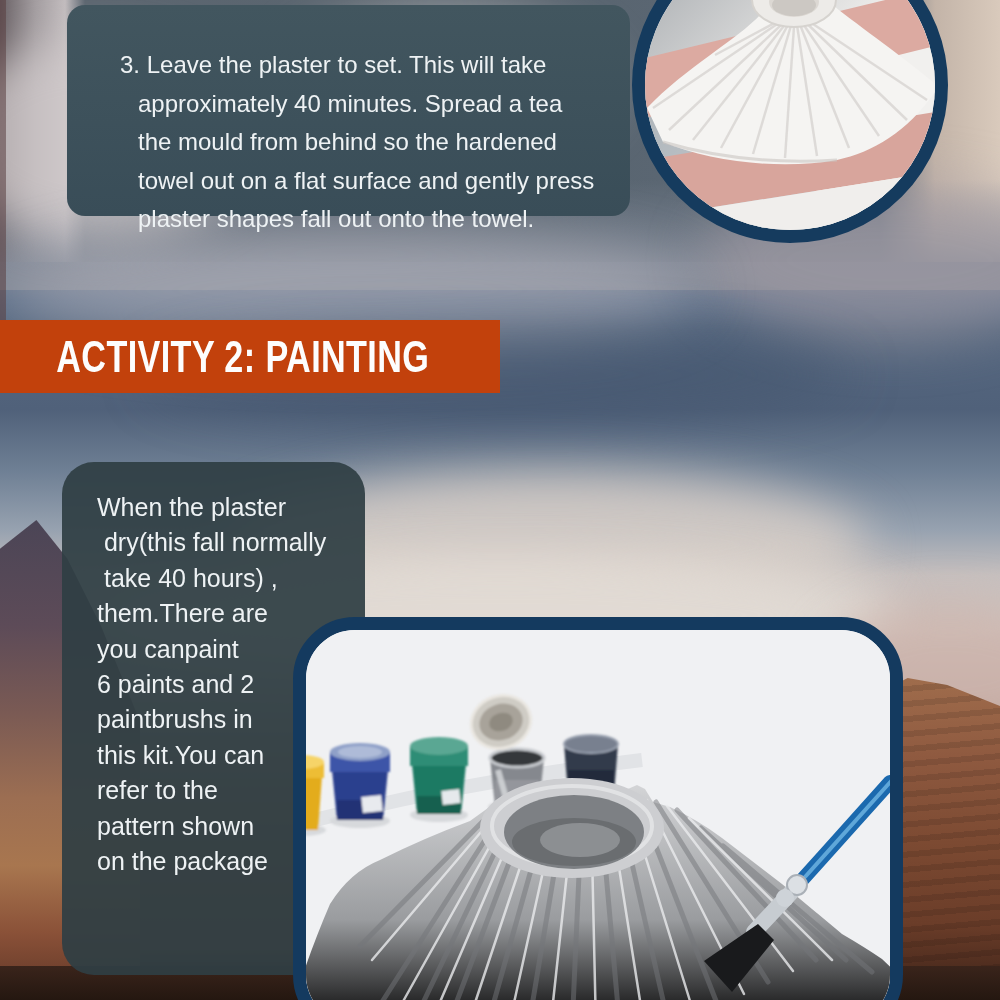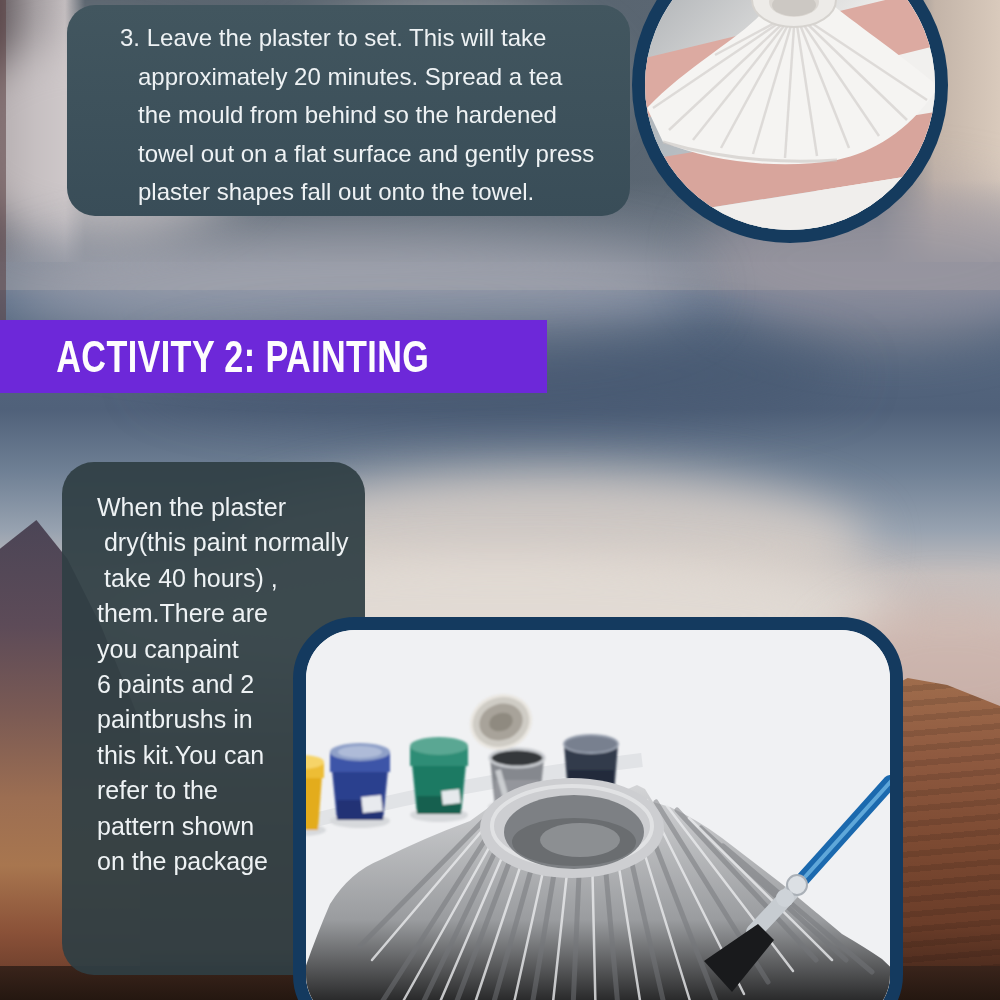--- a/index.html
+++ b/index.html
@@ -36,32 +36,32 @@
     clip-path:polygon(0 14%,30% 8%,60% 10%,100% 16%,100% 100%,0 100%);
     background:
       repeating-linear-gradient(-5deg,rgba(0,0,0,.10) 0 6px,rgba(255,255,255,0) 6px 15px),
       linear-gradient(180deg,#a57350 0%,#8f5a40 30%,#7c4a32 55%,#6b3d29 78%,#4a2a1d 93%,#352016 100%);}
   .bottom-strip{left:0;top:966px;width:1000px;height:34px;
     background:linear-gradient(180deg,#3a241b,#241710);}
   .edge-strip{left:0;top:0;width:6px;height:330px;background:rgba(90,62,64,.55);}
 
   
   .panel{box-sizing:border-box;color:#eef2f4;}
-  .step3{left:67px;top:5px;width:563px;height:211px;border-radius:28px;
+  .step3{left:67px;top:5px;width:563px;height:211px;border-radius:18px;
     background:linear-gradient(180deg,#42565f,#394d58);
-    padding:14px 20px 0 53px;font-size:24px;line-height:38.5px;}
+    padding:41px 20px 0 53px;font-size:24px;line-height:38.5px;}
   .step3 .p-line{white-space:pre;}
   .step3 .ind{padding-left:18px;}
   .painting{left:62px;top:462px;width:303px;height:513px;border-radius:32px;
     background:rgba(47,62,68,.93);
     padding:28px 10px 16px 35px;font-size:25px;line-height:35.4px;}
   .painting .p-line{white-space:pre;}
 
   
-  .banner{left:0;top:320px;width:547px;height:73px;background:#6d28d9;
+  .banner{left:0;top:320px;width:500px;height:73px;background:#c2410c;
     display:flex;align-items:center;}
   .banner-text{display:inline-block;color:#fdfdfd;font-weight:bold;font-size:45px;
     letter-spacing:.5px;transform:scaleX(.76);transform-origin:left center;
     padding-left:74px;white-space:nowrap;}
 
   
   .circle-photo{left:632px;top:-73px;width:316px;height:316px;border-radius:50%;
     border:13px solid #153b5e;background:#f1f0ee;overflow:hidden;box-sizing:border-box;}
   .circle-photo svg{display:block;width:290px;height:290px;}
   .card-photo{left:293px;top:617px;width:610px;height:420px;border-radius:62px;
@@ -84,33 +84,33 @@
   <div class="abs cloud c5"></div>
   <div class="abs cloud c6"></div>
   <div class="abs cloud c7"></div>
   <div class="abs mtn-left"></div>
   <div class="abs mtn-right"></div>
   <div class="abs bottom-strip"></div>
   <div class="abs edge-strip"></div>
 
   <div class="abs panel step3">
     <div class="p-line">3. Leave the plaster to set. This will take</div>
-    <div class="p-line ind">approximately 20 minutes. Spread a tea</div>
+    <div class="p-line ind">approximately 40 minutes. Spread a tea</div>
     <div class="p-line ind">the mould from behind so the hardened</div>
     <div class="p-line ind">towel out on a flat surface and gently press</div>
     <div class="p-line ind">plaster shapes fall out onto the towel.</div>
   </div>
 
   <div class="abs banner">
     <span class="banner-text">ACTIVITY 2: PAINTING</span>
   </div>
 
   <div class="abs panel painting">
     <div class="p-line">When the plaster</div>
-    <div class="p-line"> dry(this paint normally</div>
+    <div class="p-line"> dry(this fall normally</div>
     <div class="p-line"> take 40 hours) ,</div>
     <div class="p-line">them.There are</div>
     <div class="p-line">you canpaint</div>
     <div class="p-line">6 paints and 2</div>
     <div class="p-line">paintbrushs in</div>
     <div class="p-line">this kit.You can</div>
     <div class="p-line">refer to the</div>
     <div class="p-line">pattern shown</div>
     <div class="p-line">on the package</div>
   </div>

